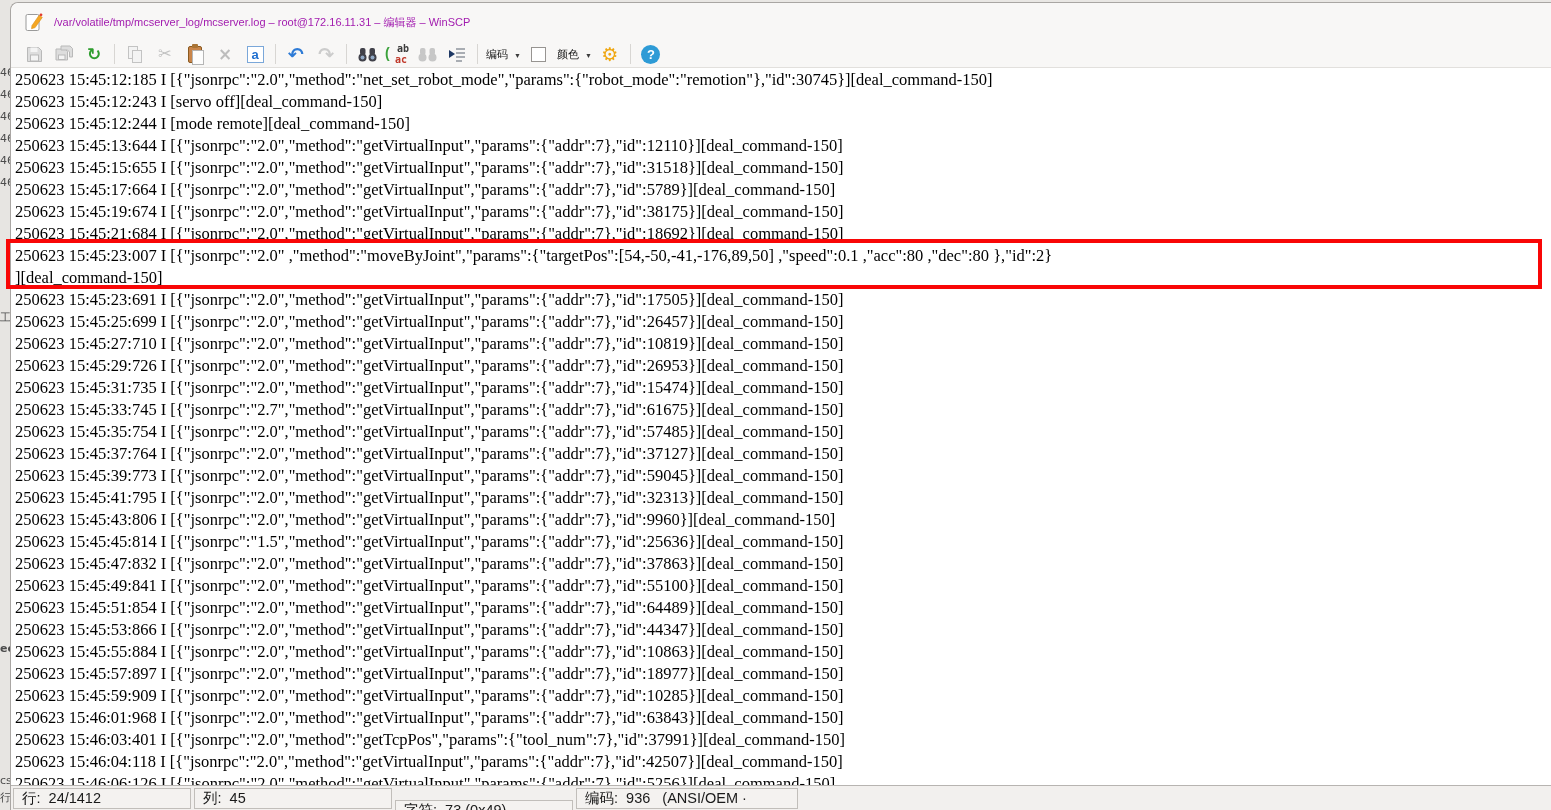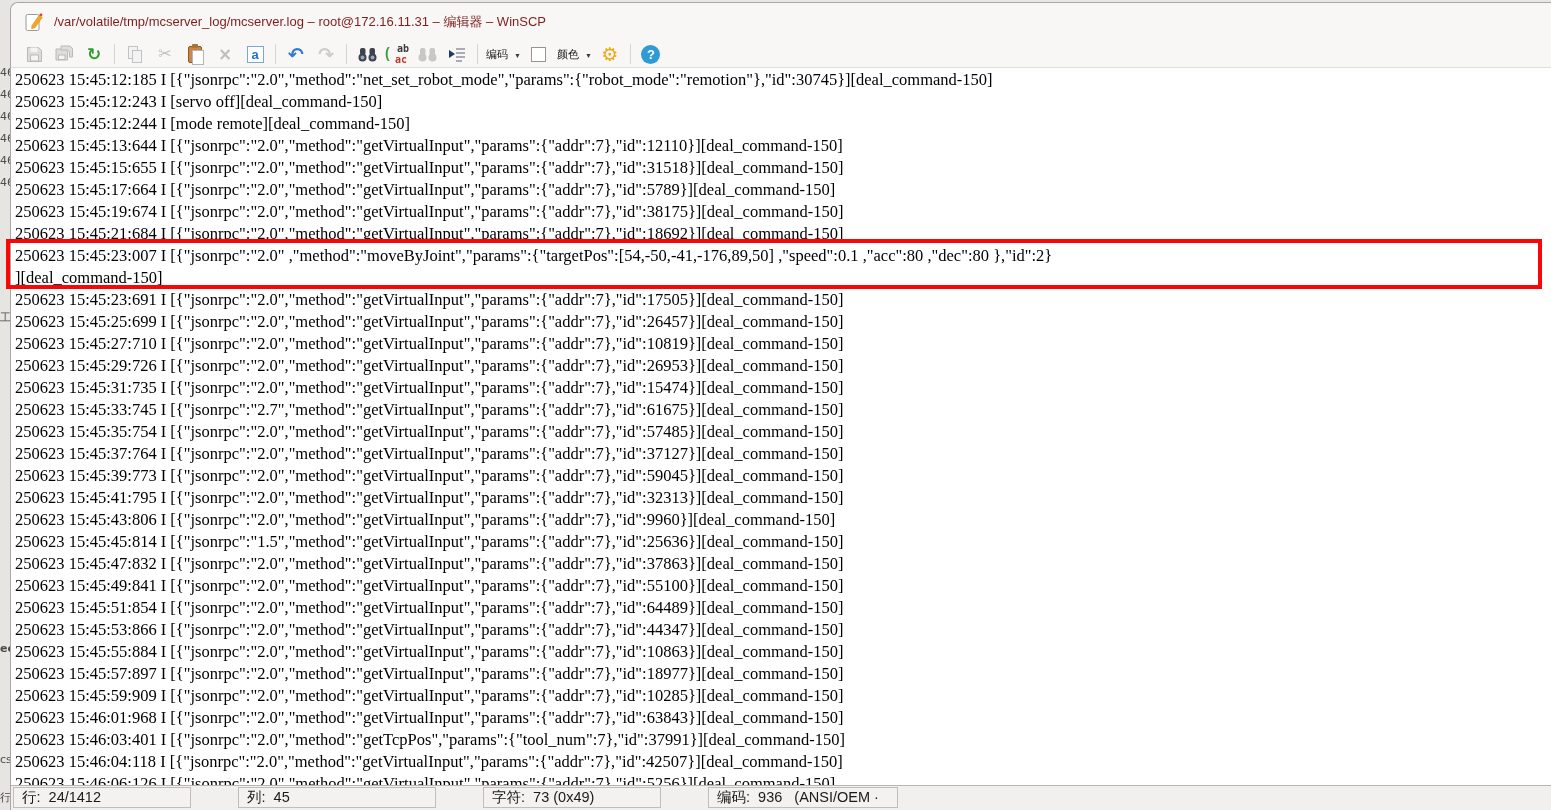--- a/index.html
+++ b/index.html
@@ -6,31 +6,31 @@
   html,body { width: 1551px; height: 810px; overflow: hidden; }
   body { position: relative; background: #e9e7e4; font-family: "Liberation Sans", sans-serif; }
 
   
   .bg-strip { position: absolute; left: 0; top: 0; width: 10px; height: 810px;
               background: #e7e5e2; z-index: 0; overflow: hidden; }
   .frag { position: absolute; left: 0; font: 11px "DejaVu Sans", sans-serif; color: #4c4c4c; white-space: nowrap; }
   .frag-0 { top: 66px; }  .frag-1 { top: 88px; }  .frag-2 { top: 110px; }
   .frag-3 { top: 132px; } .frag-4 { top: 154px; } .frag-5 { top: 176px; }
   .frag-6 { top: 310px; } .frag-7 { top: 642px; font-weight: bold; }
-  .frag-8 { top: 753px; } .frag-9 { top: 790px; }
+  .frag-8 { top: 774px; } .frag-9 { top: 790px; }
 
   
   .window { position: absolute; left: 10px; top: 2px; width: 1541px; height: 808px;
             background: #ffffff; border-left: 1px solid #a9a6a3; border-top: 1px solid #a9a6a3;
             border-top-left-radius: 8px; z-index: 1; overflow: hidden; }
 
   
   .title-bar { height: 38px; display: flex; align-items: center; gap: 9px;
                padding-left: 13px; background: #f8f7f6; border-top-left-radius: 8px; }
-  .title-text { font-size: 13px; color: #7f1d1d; white-space: nowrap; }
+  .title-text { font-size: 11px; color: #a21caf; white-space: nowrap; }
 
   
   .toolbar { height: 27px; display: flex; align-items: center; padding-left: 8px;
              background: #f8f7f6; border-bottom: 1px solid #e2e0dd; }
   .tb-btn { min-width: 28px; height: 24px; display: flex; align-items: center; justify-content: center;
             border-radius: 3px; margin: 0 1px; cursor: default; }
   .tb-sep { width: 1px; height: 20px; background: #d8d6d3; margin: 0 5px; }
   .glyph { font-family: "DejaVu Sans", sans-serif; line-height: 1; }
   .g-reload { color: #2f9e2f; font-size: 17px; font-weight: bold; }
   .g-cut { color: #c2c2c2; font-size: 16px; }
@@ -70,25 +70,25 @@
               font-size: 16.5px; line-height: 22px; height: 22px;
               white-space: pre; color: #000; }
 
   
   .highlight-box { position: absolute; left: 6px; top: 239px; width: 1536px; height: 50px;
                    border: 4px solid #f90606; z-index: 5; pointer-events: none; }
 
   
   .status-bar { position: absolute; left: 0; right: 0; bottom: 0; height: 25px;
                 background: #f2f0ee; border-top: 1px solid #b7b4b1;
-                display: flex; align-items: flex-end; padding: 2px 0 2px 2px; gap: 44px; }
+                display: flex; align-items: center; padding: 2px 0 2px 2px; }
   .status-panel { border: 1px solid #c1beba; background: #f4f2f0; margin-right: 3px;
                   display: flex; align-items: center; padding: 0 8px;
                   font-size: 14.5px; color: #1a1a1a; white-space: pre; }
-  .sp-line { width: 178px; } .sp-col { width: 198px; } .sp-char { width: 178px; margin-top: 24px; } .sp-enc { width: 190px; overflow: hidden; }
+  .sp-line { width: 178px; } .sp-col { width: 198px; } .sp-char { width: 178px; margin-top: 24px; } .sp-enc { width: 222px; overflow: hidden; }
 </style>
 </head>
 <body>
 
 <div class="bg-strip">
   <span class="frag frag-0">46</span>
   <span class="frag frag-1">46</span>
   <span class="frag frag-2">46</span>
   <span class="frag frag-3">46</span>
   <span class="frag frag-4">46</span>

